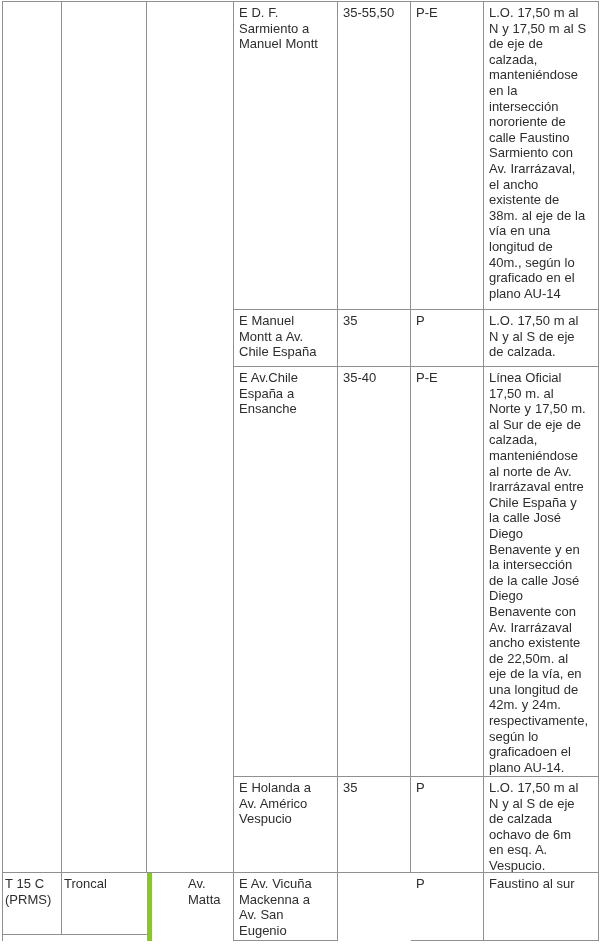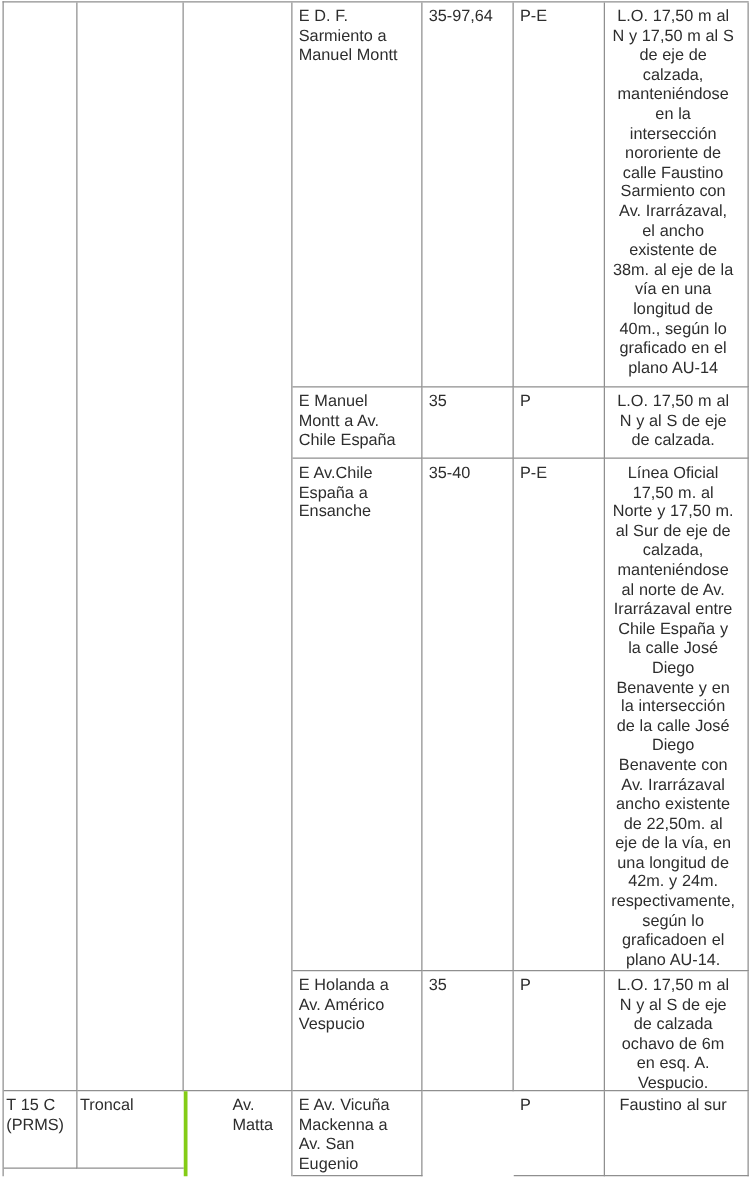--- a/index.html
+++ b/index.html
@@ -25,39 +25,39 @@
     border-right:1px solid #8f8f8f;
     border-bottom:1px solid #8f8f8f;
     padding:3px 3px 0 5px;
     font-size:13px;
     line-height:15.6px;
     overflow:hidden;
     white-space:normal;
     word-spacing:0.2px;
   }
   .seg{padding-right:9px;}   
-  .obs{padding-right:10px;text-align:center;}  
+  .obs{padding-right:10px;}  
   .ctr{padding-left:2px;padding-right:2px;}
   .nb{border-bottom:none;}
   .short{height:62px;align-self:start;}      
   .nbr{border-right:none;}
-  .lb{border-left:3px solid #84cc16;padding-left:36px;}
+  .lb{border-left:5px solid #84cc16;padding-left:36px;}
 </style>
 </head>
 <body>
 
 <div class="page">
   <div class="tbl">
 
     <div class="cell" style="grid-area:1/1/5/2"></div>
     <div class="cell" style="grid-area:1/2/5/3"></div>
     <div class="cell" style="grid-area:1/3/5/4"></div>
 
     <div class="cell seg" style="grid-area:1/4/2/5">E D. F. Sarmiento a Manuel Montt</div>
-    <div class="cell" style="grid-area:1/5/2/6">35-97,64</div>
+    <div class="cell" style="grid-area:1/5/2/6">35-55,50</div>
     <div class="cell" style="grid-area:1/6/2/7">P-E</div>
     <div class="cell obs" style="grid-area:1/7/2/8">L.O. 17,50 m al N y 17,50 m al S de eje de calzada, manteniéndose en la intersección nororiente de calle Faustino Sarmiento con Av. Irarrázaval, el ancho existente de 38m. al eje de la vía en una longitud de 40m., según lo graficado en el plano AU-14</div>
 
     <div class="cell seg" style="grid-area:2/4/3/5">E Manuel Montt a Av. Chile España</div>
     <div class="cell" style="grid-area:2/5/3/6">35</div>
     <div class="cell" style="grid-area:2/6/3/7">P</div>
     <div class="cell obs" style="grid-area:2/7/3/8">L.O. 17,50 m al N y al S de eje de calzada.</div>
 
     <div class="cell seg" style="grid-area:3/4/4/5">E Av.Chile España a Ensanche</div>
     <div class="cell" style="grid-area:3/5/4/6">35-40</div>

